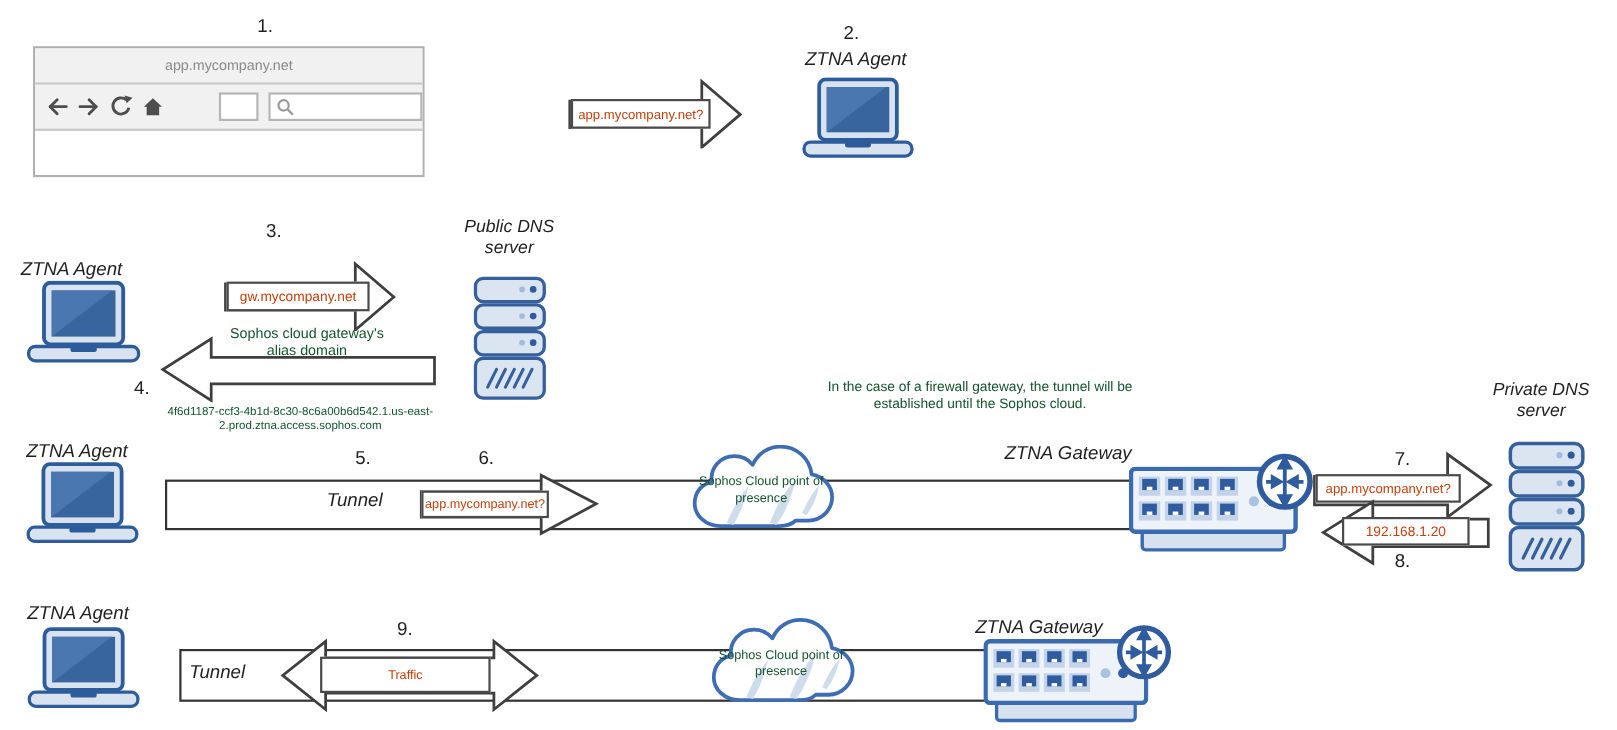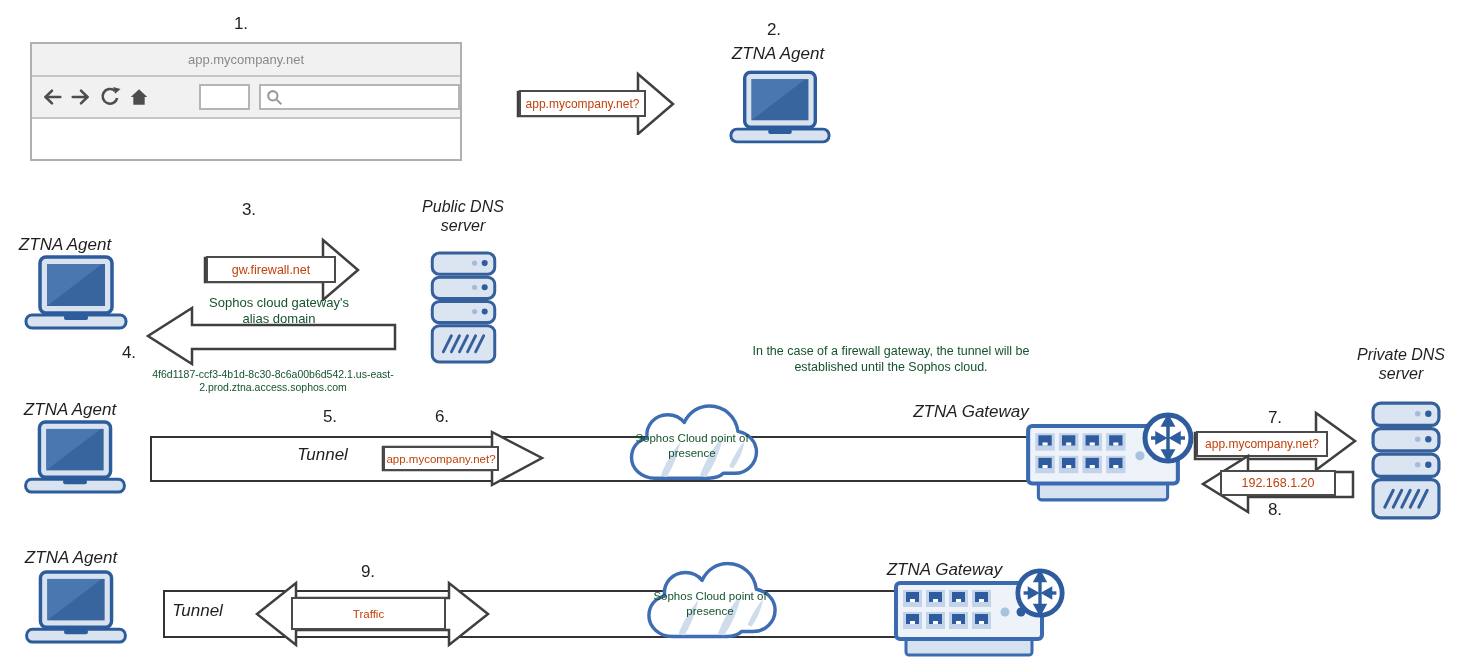--- a/index.html
+++ b/index.html
@@ -7,21 +7,21 @@
          font-family:"Liberation Sans",sans-serif;color:#1f1f1f;}
   .abs{position:absolute;}
   .lbl{position:absolute;text-align:center;font-size:17px;line-height:1.18;color:#1f1f1f;font-style:italic;}
   .step{position:absolute;width:40px;text-align:center;font-size:17px;color:#1f1f1f;}
   .albl{position:absolute;background:#fff;border:2px solid #4a4a4a;box-sizing:border-box;
         display:flex;align-items:center;justify-content:center;font-size:12.5px;color:#c2410c;white-space:nowrap;}
   .tunnel{position:absolute;background:#fff;border:2.5px solid #333;box-sizing:border-box;}
   .note{position:absolute;text-align:center;color:#14532d;}
   svg.arrow polygon{fill:#fff;stroke:#3f3f3f;stroke-width:2.5;stroke-linejoin:miter;}
   
-  .browser{position:absolute;left:30px;top:42px;width:432px;height:119px;border:2px solid #b0b0b0;
+  .browser{position:absolute;left:30px;top:42px;width:356px;height:119px;border:2px solid #b0b0b0;
            background:#fff;box-sizing:border-box;}
   .tabbar{height:31px;background:#f1f1f1;border-bottom:2px solid #c6c6c6;text-align:center;
           line-height:31px;font-size:13px;color:#8a8a8a;}
   .toolbar{height:40px;background:#f1f1f1;border-bottom:2px solid #c6c6c6;display:flex;
            align-items:center;padding-left:9px;}
   .navicon{width:22px;height:22px;margin-right:7px;flex:0 0 auto;}
   .addrbox{width:58px;height:26px;background:#fff;border:2px solid #b5b5b5;box-sizing:border-box;margin-left:42px;}
   .searchbox{width:228px;height:26px;background:#fff;border:2px solid #b5b5b5;box-sizing:border-box;
              margin-left:9px;display:flex;align-items:center;padding-left:5px;}
   .content{height:40px;background:#fff;}
@@ -185,21 +185,21 @@
   <div class="step" style="left:229px;top:200px;">3.</div>
   <div class="lbl" style="left:4px;top:235px;width:122px;">ZTNA Agent</div>
   <svg class="abs" style="left:24px;top:255px;" width="104" height="80" viewBox="0 0 104 80">
       <use href="#sym-laptop"></use>
     </svg>
 
   <svg class="abs arrow" style="left:203px;top:237px;" width="160" height="64" viewBox="0 0 160 64">
     <polygon points="2,21 120,21 120,3 155,33 120,63 120,45 2,45"></polygon>
   </svg>
   <div class="albl" style="left:206px;top:256px;width:130px;height:27px;">
-    <span>gw.firewall.net</span>
+    <span>gw.mycompany.net</span>
   </div>
 
   <div class="lbl" style="left:407px;top:198px;width:112px;font-size:16px;">Public DNS server</div>
   <svg class="abs" style="left:430px;top:251px;" width="67" height="113" viewBox="0 0 66 112">
       <use href="#sym-server"></use>
     </svg>
 
   <div class="note" style="left:198px;top:295px;width:162px;font-size:13px;line-height:1.2;">Sophos cloud gateway's alias domain</div>
 
   <svg class="abs arrow" style="left:144px;top:304px;" width="254" height="62" viewBox="0 0 254 62">

